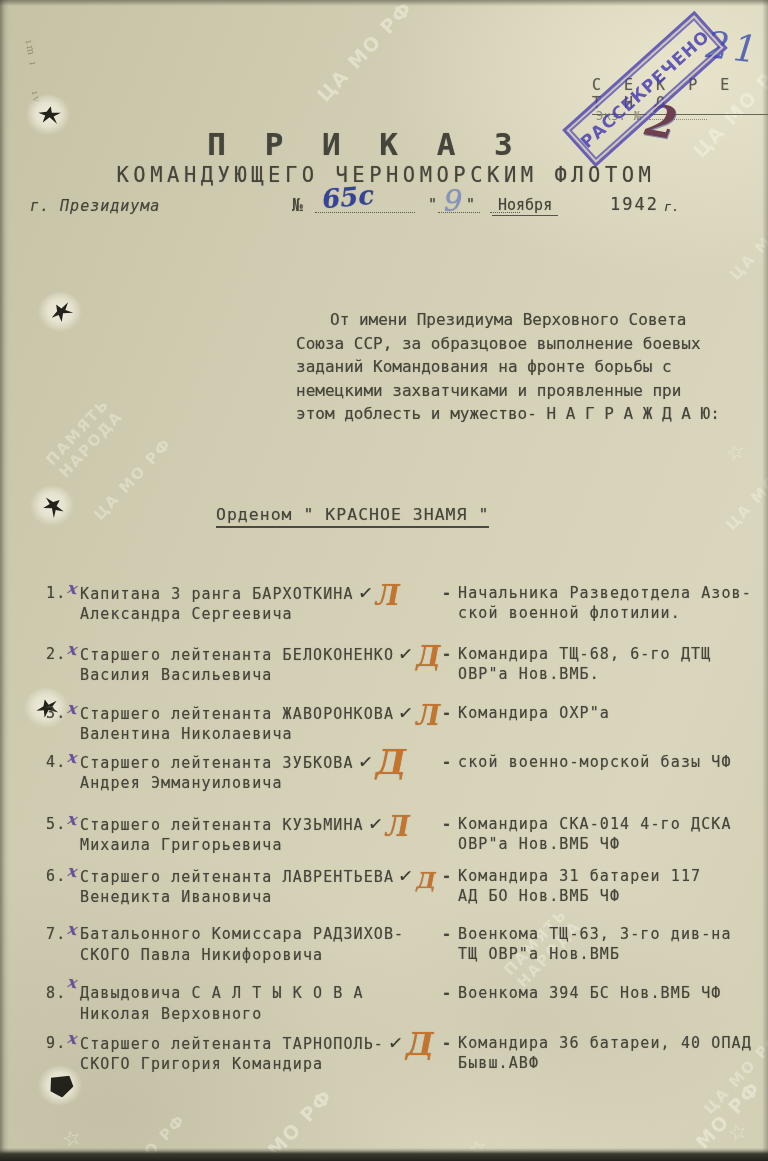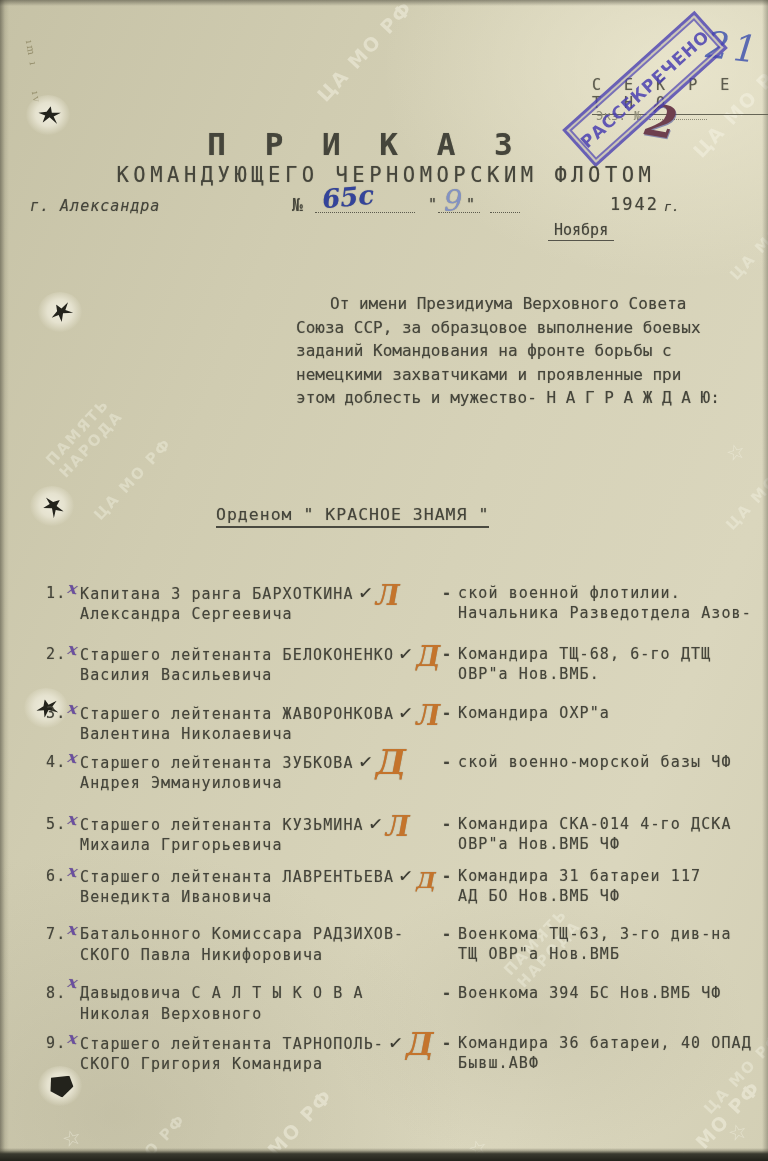--- a/index.html
+++ b/index.html
@@ -64,28 +64,28 @@
   .place{position:absolute;left:30px;top:3px;font-style:italic;letter-spacing:1px;}
   .no-label{position:absolute;left:292px;top:0;font-size:18px;}
   .order-no{position:absolute;left:322px;top:-12px;font-family:"DejaVu Serif",serif;font-style:italic;
     font-weight:bold;font-size:26px;color:#34449a;transform:rotate(-5deg);}
   .lead1{position:absolute;left:315px;top:18px;width:100px;border-bottom:1.5px dotted #5c5b4d;}
   .q1{position:absolute;left:428px;top:2px;}
   .day{position:absolute;left:444px;top:-10px;font-family:"DejaVu Serif",serif;font-style:italic;
     font-size:29px;color:#8292c4;}
   .q2{position:absolute;left:466px;top:2px;}
   .lead2{position:absolute;left:438px;top:18px;width:42px;border-bottom:1.5px dotted #5c5b4d;}
-  .month{position:absolute;left:548px;top:2px;border-bottom:1.5px solid #55544a;padding:0 6px 1px 6px;margin-top:25px;}
+  .month{position:absolute;left:492px;top:2px;border-bottom:1.5px solid #55544a;padding:0 6px 1px 6px;}
   .lead3{position:absolute;left:490px;top:18px;width:30px;border-bottom:1.5px dotted #5c5b4d;}
   .year{position:absolute;left:610px;top:0;font-size:17px;letter-spacing:2px;}
   .year-suffix{position:absolute;left:664px;top:5px;font-style:italic;font-size:13px;}
 
   
   .preamble{position:absolute;left:296px;top:292px;width:440px;font-size:16px;line-height:23.5px;}
-  .preamble .ind{padding-left:34px;}
+  .preamble .ind{padding-left:34px;margin-top:16px;}
   .preamble div{white-space:nowrap;}
 
   
   .award-heading{position:absolute;left:216px;top:505px;font-size:16.5px;letter-spacing:1px;
     border-bottom:2px solid #4a4a40;padding-bottom:2px;}
 
   
   .item{position:absolute;left:46px;width:714px;font-size:15px;letter-spacing:1.1px;line-height:20px;}
   .item .row{display:flex;align-items:flex-start;}
   .num{width:22px;flex:none;}
@@ -156,21 +156,21 @@
   <div class="ekz"><span>Экз. №</span> <span class="leader"></span></div>
   <div class="copy-num">2</div>
   <div class="stamp">
       <span>РАССЕКРЕЧЕНО</span>
     </div>
 
   <div class="title typed">П Р И К А З</div>
   <div class="subtitle typed">КОМАНДУЮЩЕГО ЧЕРНОМОРСКИМ ФЛОТОМ</div>
 
   <div class="dateline typed">
-    <span class="place">г. Александра</span>
+    <span class="place">г. Президиума</span>
     <span class="no-label">№</span>
     <span class="lead1"></span>
     <span class="order-no">65с</span>
     <span class="q1">"</span>
     <span class="lead2"></span>
     <span class="day">9</span>
     <span class="q2">"</span>
     <span class="lead3"></span>
     <span class="month">Ноября</span>
     <span class="year">1942</span>
@@ -190,22 +190,22 @@
   <div class="item typed" style="top:583px;">
     <div class="row">
       <span class="num">1.</span>
       <span class="xmark">х</span>
       <div class="lcol">
         <div class="l1"><span>Капитана 3 ранга БАРХОТКИНА</span><span class="check">✓</span><span class="orange">Л</span></div>
         <div>Александра Сергеевича</div>
       </div>
       <span class="dash">-</span>
       <div class="rcol">
+        <div>Начальника Разведотдела Азов-</div>
         <div>ской военной флотилии.</div>
-        <div>Начальника Разведотдела Азов-</div>
       </div>
     </div>
   </div>
 
   <div class="item typed" style="top:644px;">
     <div class="row">
       <span class="num">2.</span>
       <span class="xmark">х</span>
       <div class="lcol">
         <div class="l1"><span>Старшего лейтенанта БЕЛОКОНЕНКО</span><span class="check">✓</span><span class="orange">Д</span></div>

